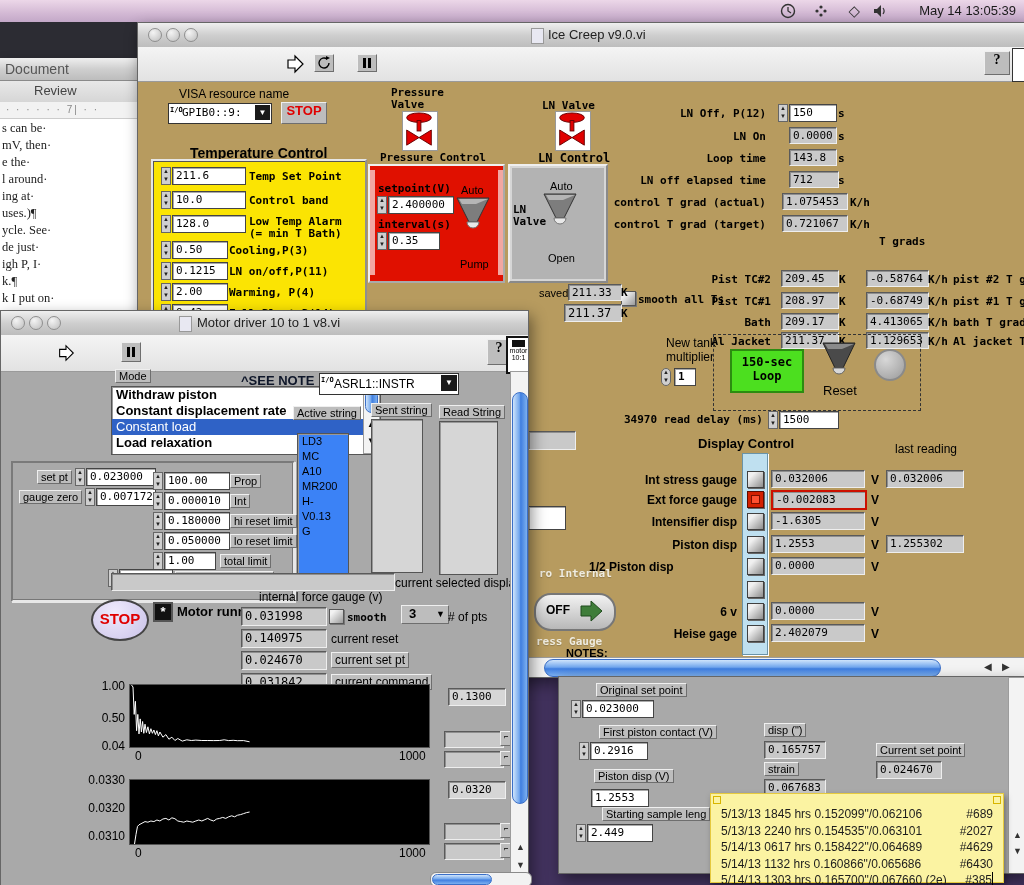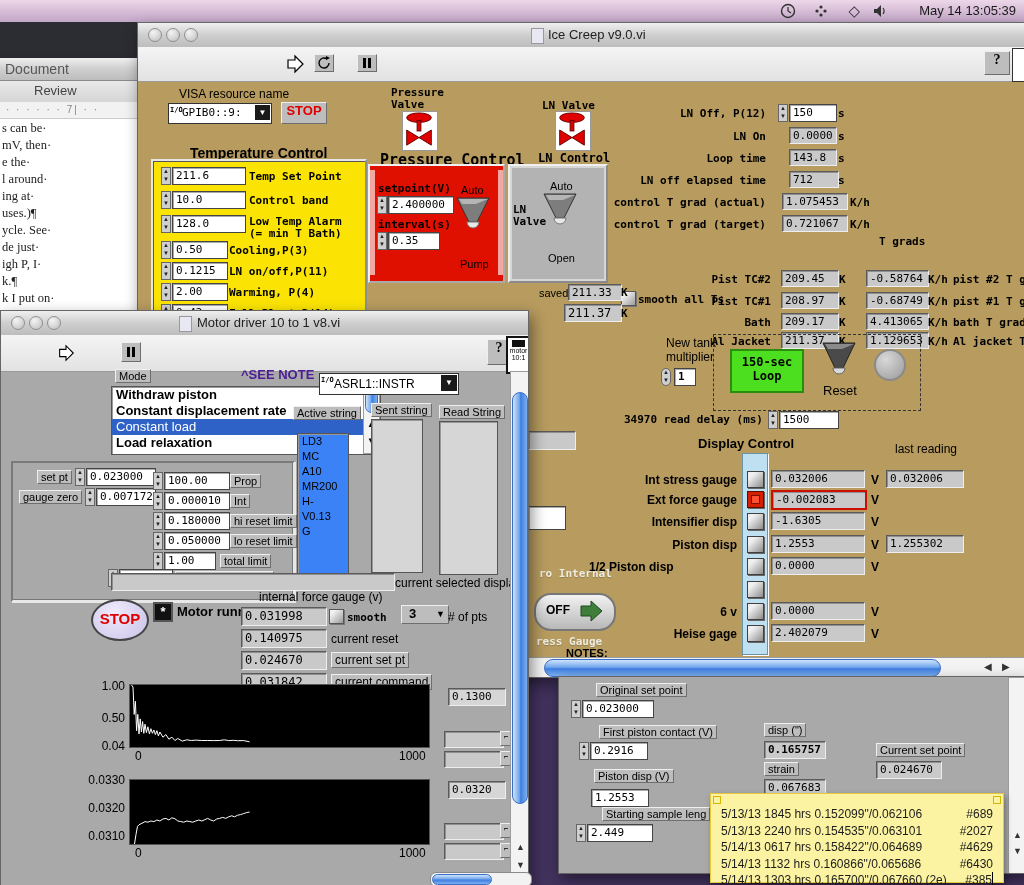--- a/index.html
+++ b/index.html
@@ -197,21 +197,21 @@
 
     <div class="abs mono" style="left:253px;top:64px;width:64px;white-space:normal;text-align:left;line-height:12px;">Pressure Valve</div>
     <div class="abs" style="left:264px;top:88px;width:34px;height:38px;background:#fff;border:1px solid #999;">
       <svg width="32" height="36" viewBox="0 0 32 38">
           <ellipse cx="16" cy="6" rx="13" ry="5" fill="#e00000" stroke="#600"></ellipse>
           <rect x="14" y="9" width="4" height="11" fill="#e00000" stroke="#600"></rect>
           <path d="M3 19l13 8-13 8z" fill="#e00000" stroke="#600"></path>
           <path d="M29 19l-13 8 13 8z" fill="#e00000" stroke="#600"></path>
         </svg>
     </div>
-    <div class="abs mono" style="left:242px;top:128px;font-size:15px;">Pressure Control</div>
+    <div class="abs mono" style="left:242px;top:128px;font-size:11px;">Pressure Control</div>
 
     <div class="abs" style="left:230px;top:141px;width:133px;height:115px;background:#e01000;border:2px solid #aaa;border-top-color:#f0f0f0;border-left-color:#f0f0f0;">
       <div class="abs" style="left:0;top:4px;width:5px;height:105px;background:#f2a7a2;"></div>
       <div class="abs" style="right:0;top:4px;width:5px;height:105px;background:#f2a7a2;"></div>
       <div class="abs mono" style="left:8px;top:16px;color:#000;">setpoint(V)</div>
       <div class="abs spin" style="left:7px;top:30px;">
           <span>▲</span>
           <span>▼</span>
         </div>
       <div class="abs wht" style="left:18px;top:30px;width:58px;height:14px;">2.400000</div>
@@ -425,21 +425,21 @@
     <div class="abs wht" style="left:23px;top:23px;width:64px;height:14px;">0.023000</div>
 
     <div class="abs rlab" style="left:40px;top:48px;">First piston contact (V)</div>
     <div class="abs spin" style="left:20px;top:65px;">
         <span>▲</span>
         <span>▼</span>
       </div>
     <div class="abs wht" style="left:31px;top:65px;width:50px;height:14px;">0.2916</div>
 
     <div class="abs rlab" style="left:205px;top:46px;">disp (")</div>
-    <div class="abs ind" style="left:205px;top:64px;width:54px;height:14px;font-weight:bold;">0.165757</div>
+    <div class="abs ind" style="left:205px;top:64px;width:54px;height:14px;">0.165757</div>
 
     <div class="abs rlab" style="left:317px;top:66px;">Current set point</div>
     <div class="abs ind" style="left:317px;top:84px;width:58px;height:14px;">0.024670</div>
 
     <div class="abs rlab" style="left:205px;top:85px;">strain</div>
     <div class="abs ind" style="left:205px;top:102px;width:54px;height:14px;">0.067683</div>
 
     <div class="abs rlab" style="left:35px;top:92px;">Piston disp (V)</div>
     <div class="abs wht" style="left:32px;top:112px;width:50px;height:14px;">1.2553</div>
 
@@ -516,21 +516,21 @@
       <div class="li" style="font-weight:bold;font-size:13px;">Withdraw piston</div>
       <div class="li" style="font-weight:bold;font-size:13px;">Constant displacement rate</div>
       <div class="li sel" style="font-size:13px;">Constant load</div>
       <div class="li" style="font-weight:bold;font-size:13px;">Load relaxation</div>
       <div class="abs sbtrack" style="right:0;top:0;width:15px;height:65px;">
         <div class="aquaV abs" style="left:1px;top:1px;width:11px;height:22px;"></div>
         <div class="abs" style="left:3px;top:32px;font-size:8px;">▲</div>
         <div class="abs" style="left:3px;top:48px;font-size:8px;">▼</div>
       </div>
     </div>
-    <div class="abs" style="left:240px;top:56px;font:bold 13px 'Liberation Sans',sans-serif;color:#4c1d95;">^SEE NOTE</div>
+    <div class="abs" style="left:240px;top:62px;font:bold 13px 'Liberation Sans',sans-serif;color:#0f172a;">^SEE NOTE</div>
 
     <div class="abs" style="left:318px;top:62px;width:138px;height:20px;background:#fff;border:1px solid #333;">
       <span class="abs" style="left:1px;top:2px;font:bold 7px 'DejaVu Sans Mono',monospace;">I/O</span>
       <span class="abs sans" style="left:14px;top:3px;font-size:12px;">ASRL1::INSTR</span>
       <span class="abs" style="right:1px;top:1px;width:16px;height:16px;background:#1a1a1a;color:#fff;font-size:8px;text-align:center;line-height:16px;">▼</span>
     </div>
 
     <div class="abs rlab" style="left:292px;top:95px;">Active string</div>
     <div class="abs rlab" style="left:370px;top:92px;">Sent string</div>
     <div class="abs rlab" style="left:438px;top:94px;">Read String</div>

